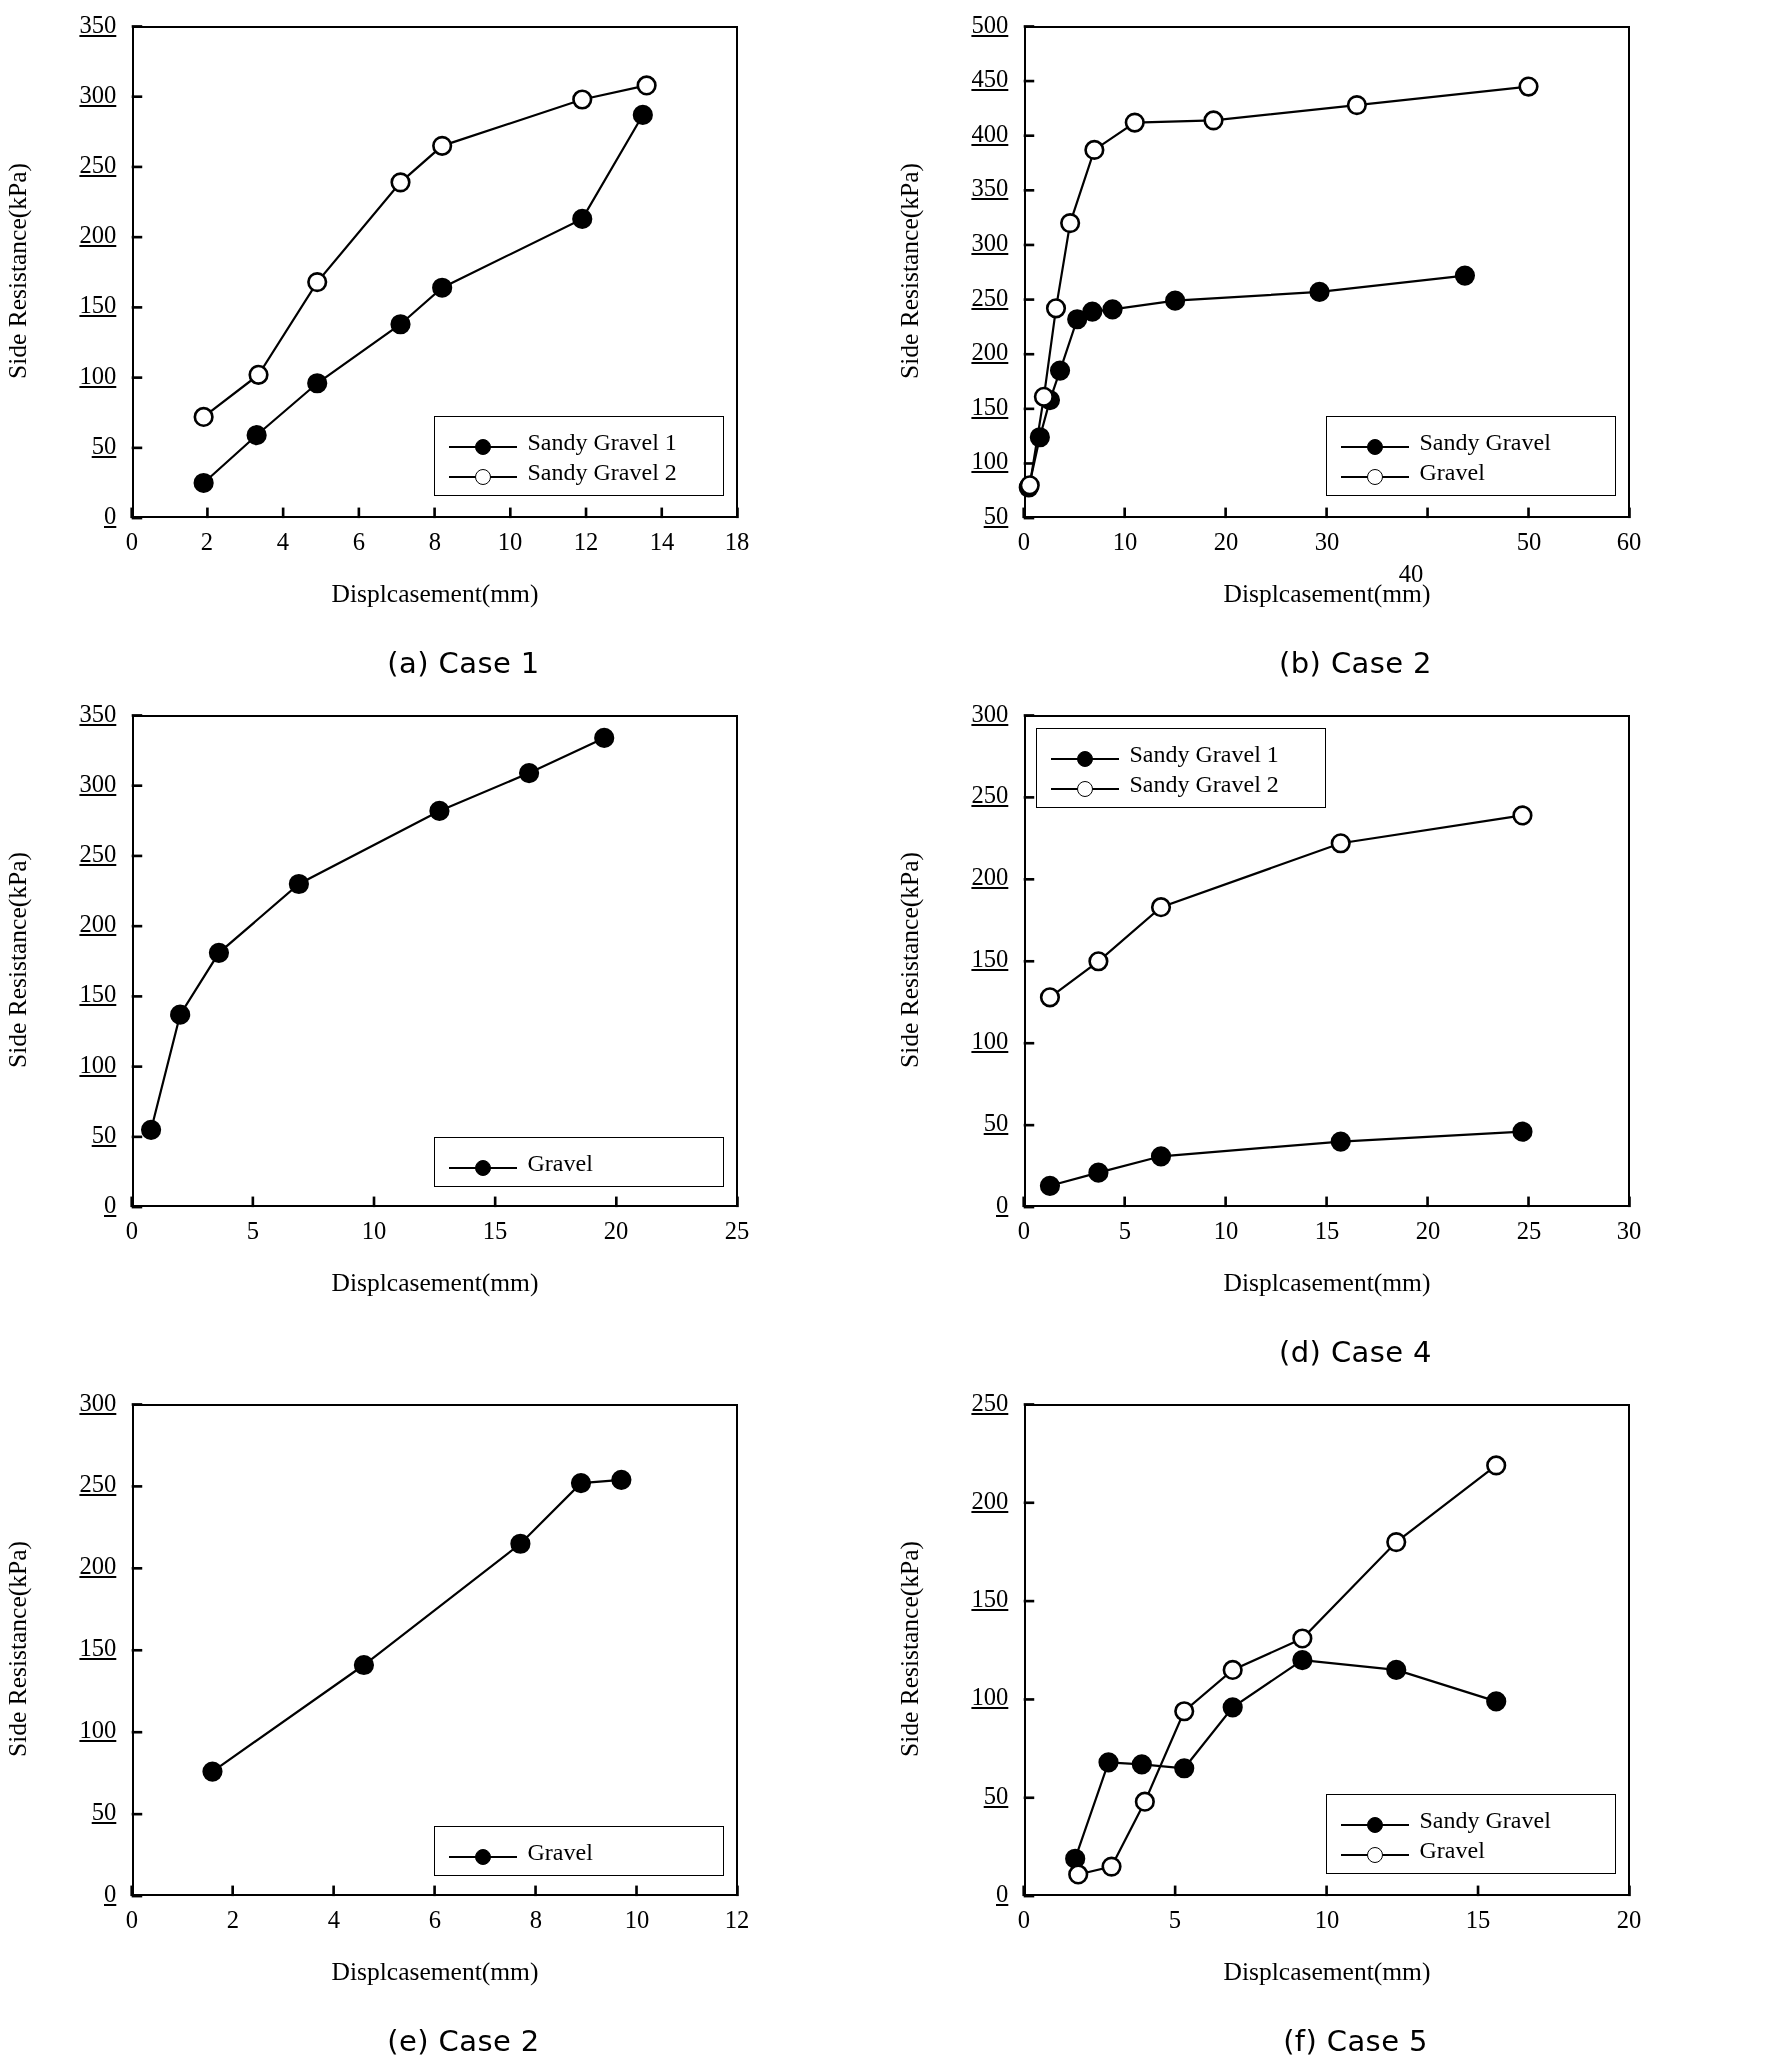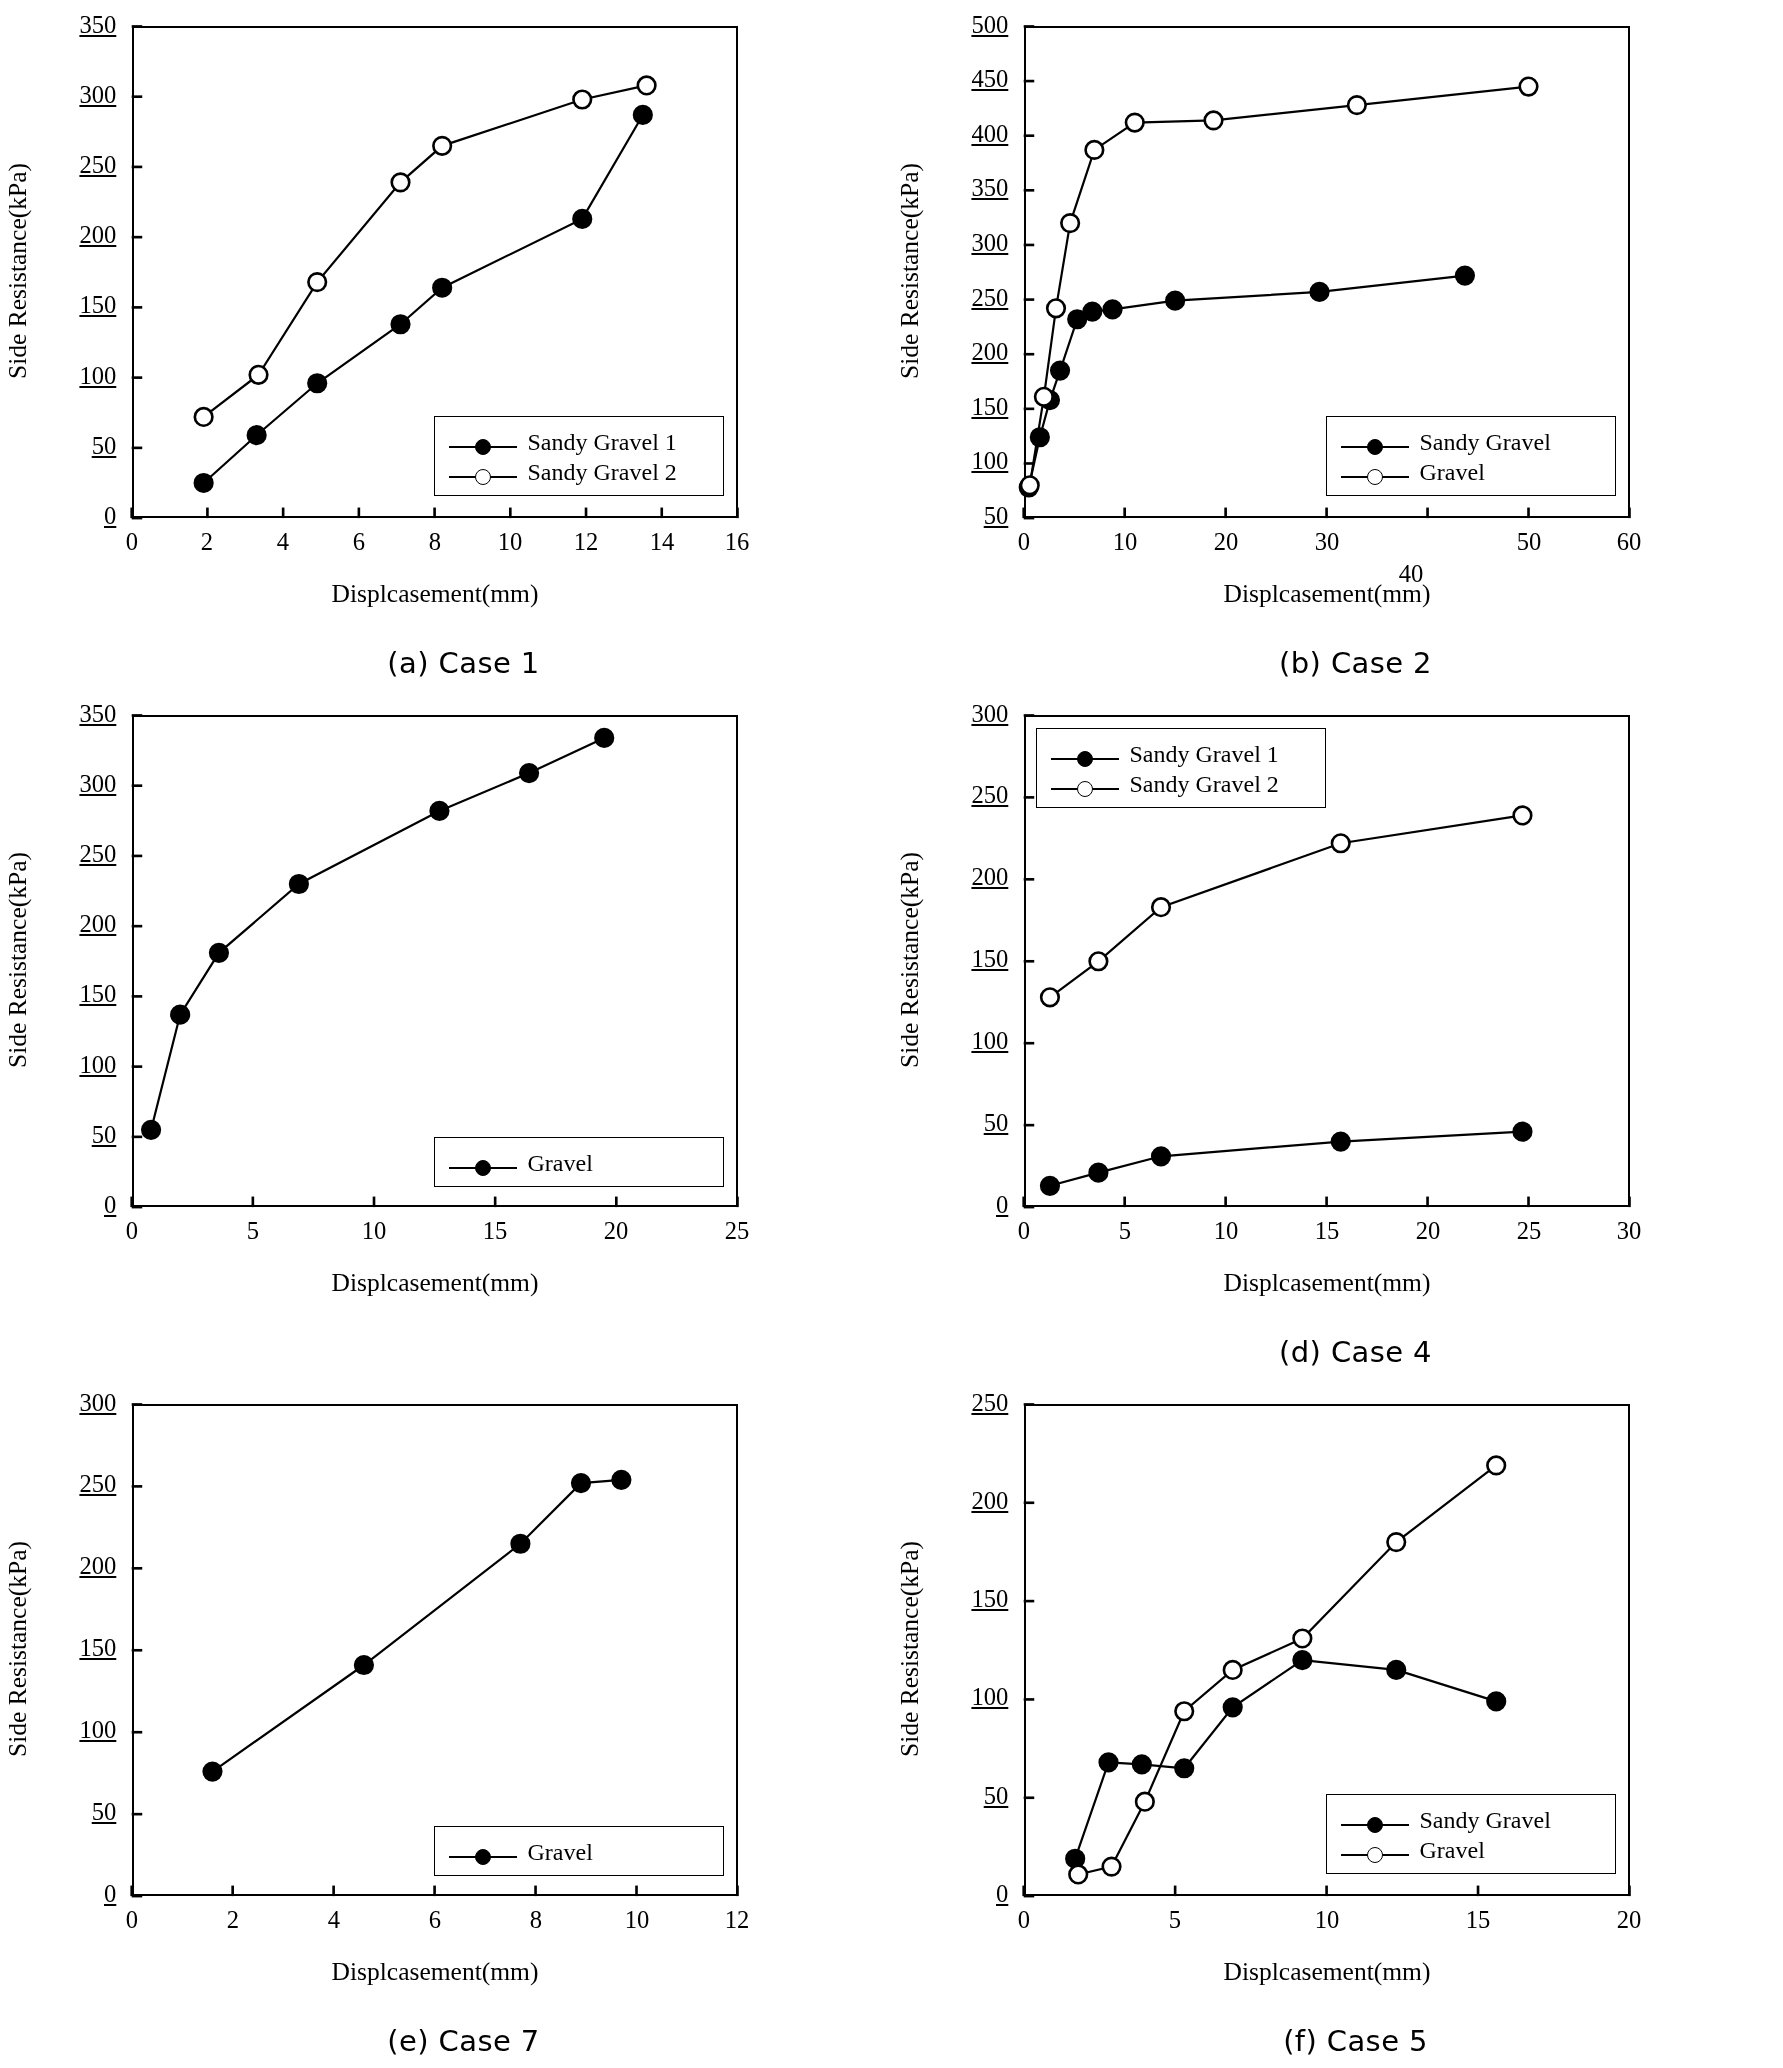--- a/index.html
+++ b/index.html
@@ -170,21 +170,21 @@
             <circle cx="736.5" cy="97.19999999999999" r="10" stroke="#000" stroke-width="3" fill="#fff"></circle>
           </svg>
           <div class="tick-label-x" style="left: 88px; top: 528px; width: 88px;">0</div>
           <div class="tick-label-x" style="left: 163px; top: 528px; width: 88px;">2</div>
           <div class="tick-label-x" style="left: 239px; top: 528px; width: 88px;">4</div>
           <div class="tick-label-x" style="left: 315px; top: 528px; width: 88px;">6</div>
           <div class="tick-label-x" style="left: 391px; top: 528px; width: 88px;">8</div>
           <div class="tick-label-x" style="left: 466px; top: 528px; width: 88px;">10</div>
           <div class="tick-label-x" style="left: 542px; top: 528px; width: 88px;">12</div>
           <div class="tick-label-x" style="left: 618px; top: 528px; width: 88px;">14</div>
-          <div class="tick-label-x" style="left: 693px; top: 528px; width: 88px;">16</div>
+          <div class="tick-label-x" style="left: 693px; top: 528px; width: 88px;">18</div>
           <div class="tick-label-y" style="left: 19.3px; top: 502px; width: 97px;">0</div>
           <div class="tick-label-y" style="left: 19.3px; top: 432px; width: 97px;">50</div>
           <div class="tick-label-y" style="left: 19.3px; top: 362px; width: 97px;">100</div>
           <div class="tick-label-y" style="left: 19.3px; top: 291px; width: 97px;">150</div>
           <div class="tick-label-y" style="left: 19.3px; top: 221px; width: 97px;">200</div>
           <div class="tick-label-y" style="left: 19.3px; top: 151px; width: 97px;">250</div>
           <div class="tick-label-y" style="left: 19.3px; top: 81px; width: 97px;">300</div>
           <div class="tick-label-y" style="left: 19.3px; top: 10.5px; width: 97px;">350</div>
           <div class="xlabel" style="left: 132px; width: 606px; top: 579px;">Displcasement(mm)</div>
           <div class="ylabel" style="left: -158px; top: 256px; width: 351px; text-align: center; transform: rotate(-90deg);">Side Resistance(kPa)</div>
@@ -465,21 +465,21 @@
             <div class="legend-row">
               <span class="legend-mark">
                 <span class="lm-line"></span>
                 <span class="lm-dot"></span>
               </span>
               <span class="legend-label">Gravel</span>
             </div>
           </div>
         </div>
     </div>
-    <div class="caption">(e) Case 7</div>
+    <div class="caption">(e) Case 2</div>
   </div>
 
   <div class="cell">
     <div class="panel">
       <div class="chart-mount">
           <div class="plot-area" style="left: 132px; top: 26px; width: 606px; height: 492px;"></div>
           <svg class="series" width="892" height="606" viewBox="0 0 1016 690">
             <line x1="150" x2="150" y1="590" y2="578" stroke="#000" stroke-width="3"></line>
             <line x1="322.5" x2="322.5" y1="590" y2="578" stroke="#000" stroke-width="3"></line>
             <line x1="495" x2="495" y1="590" y2="578" stroke="#000" stroke-width="3"></line>

